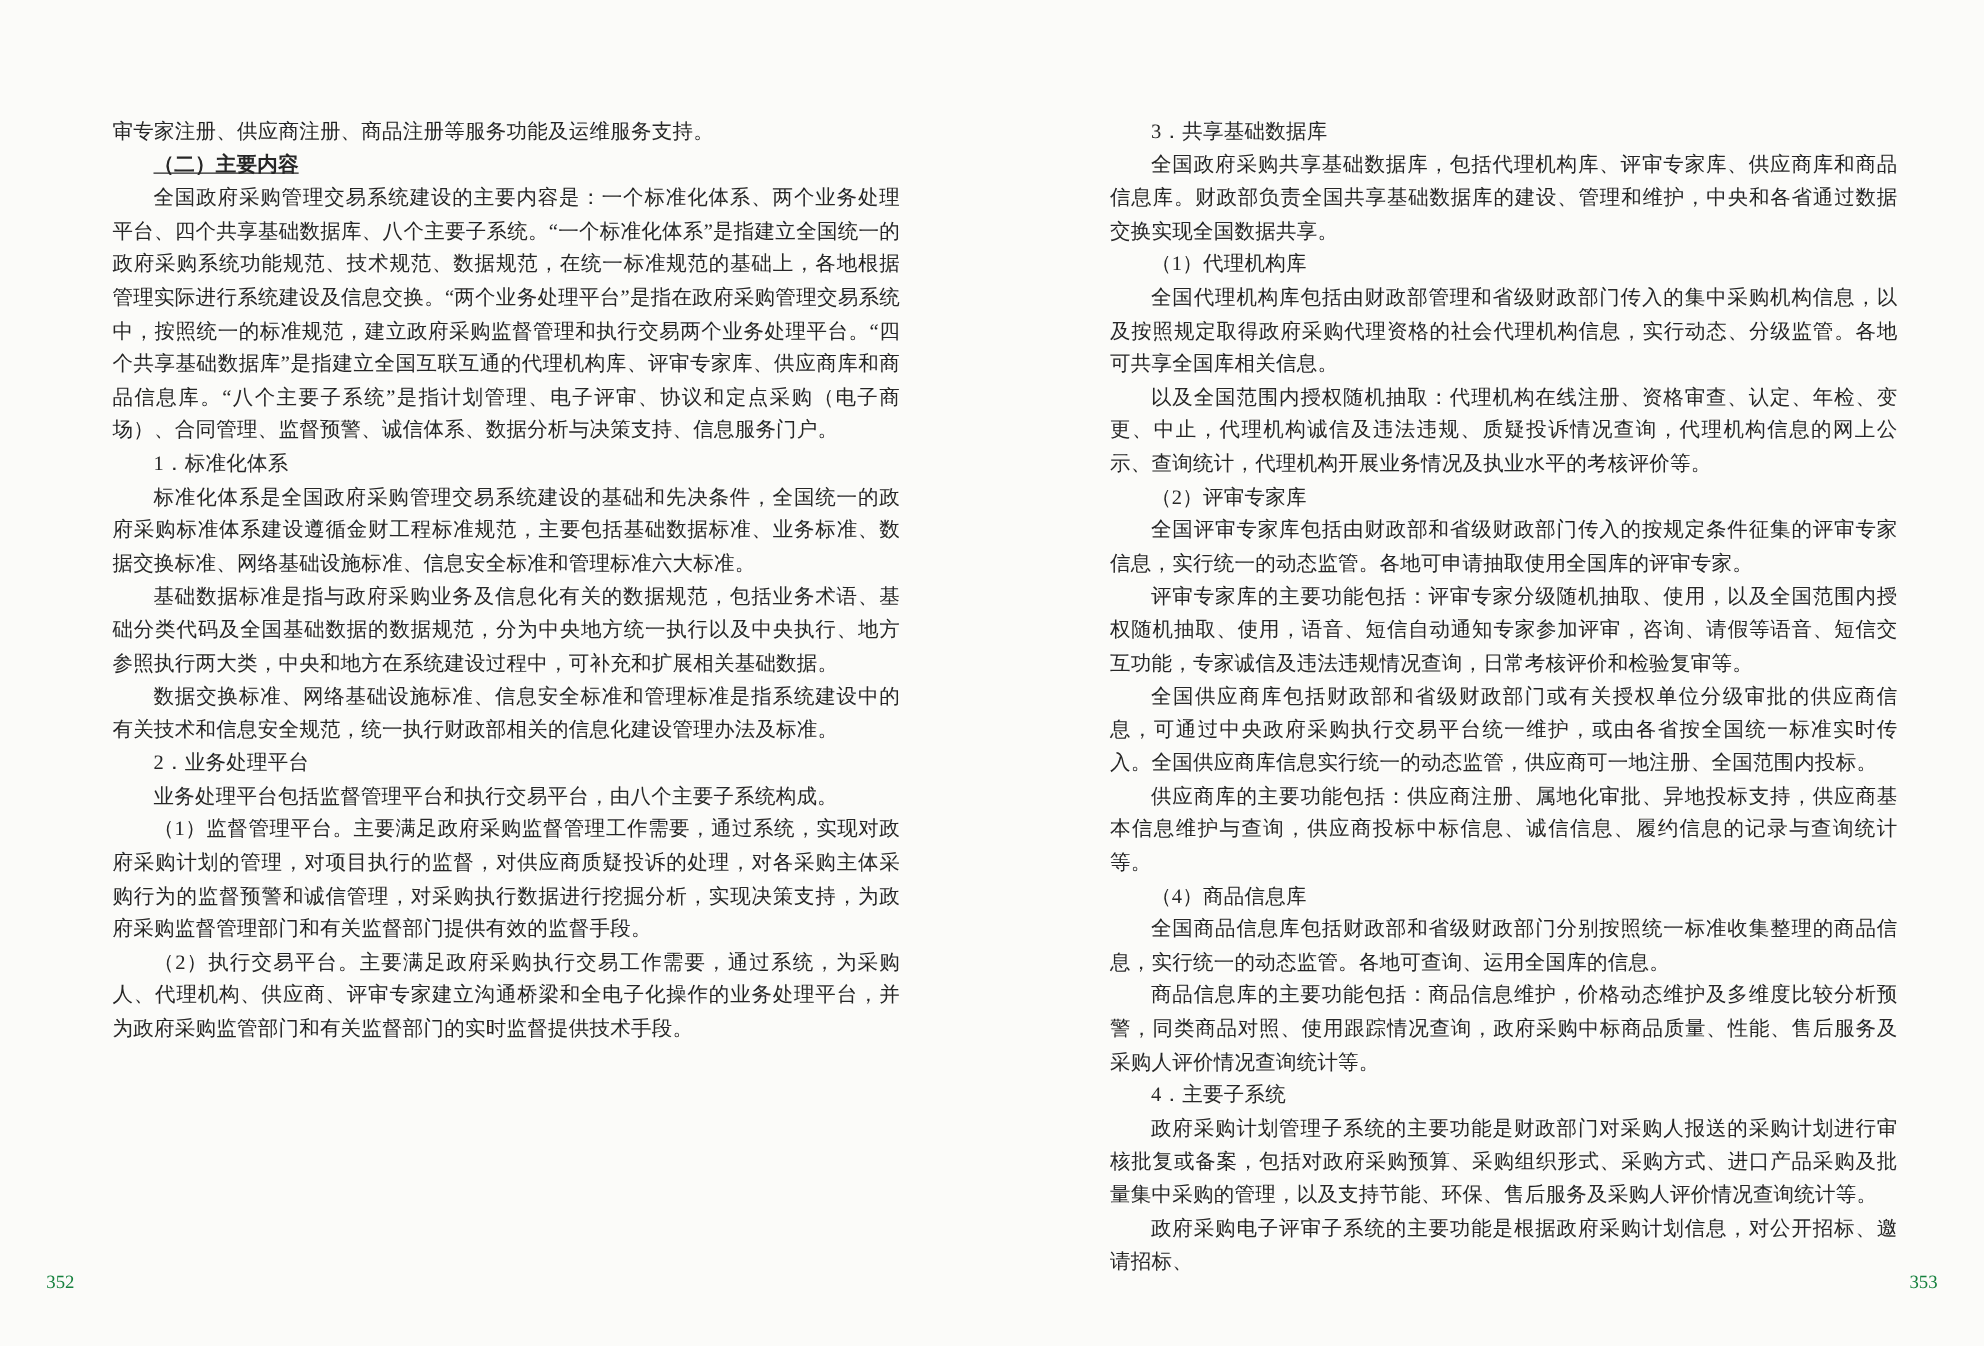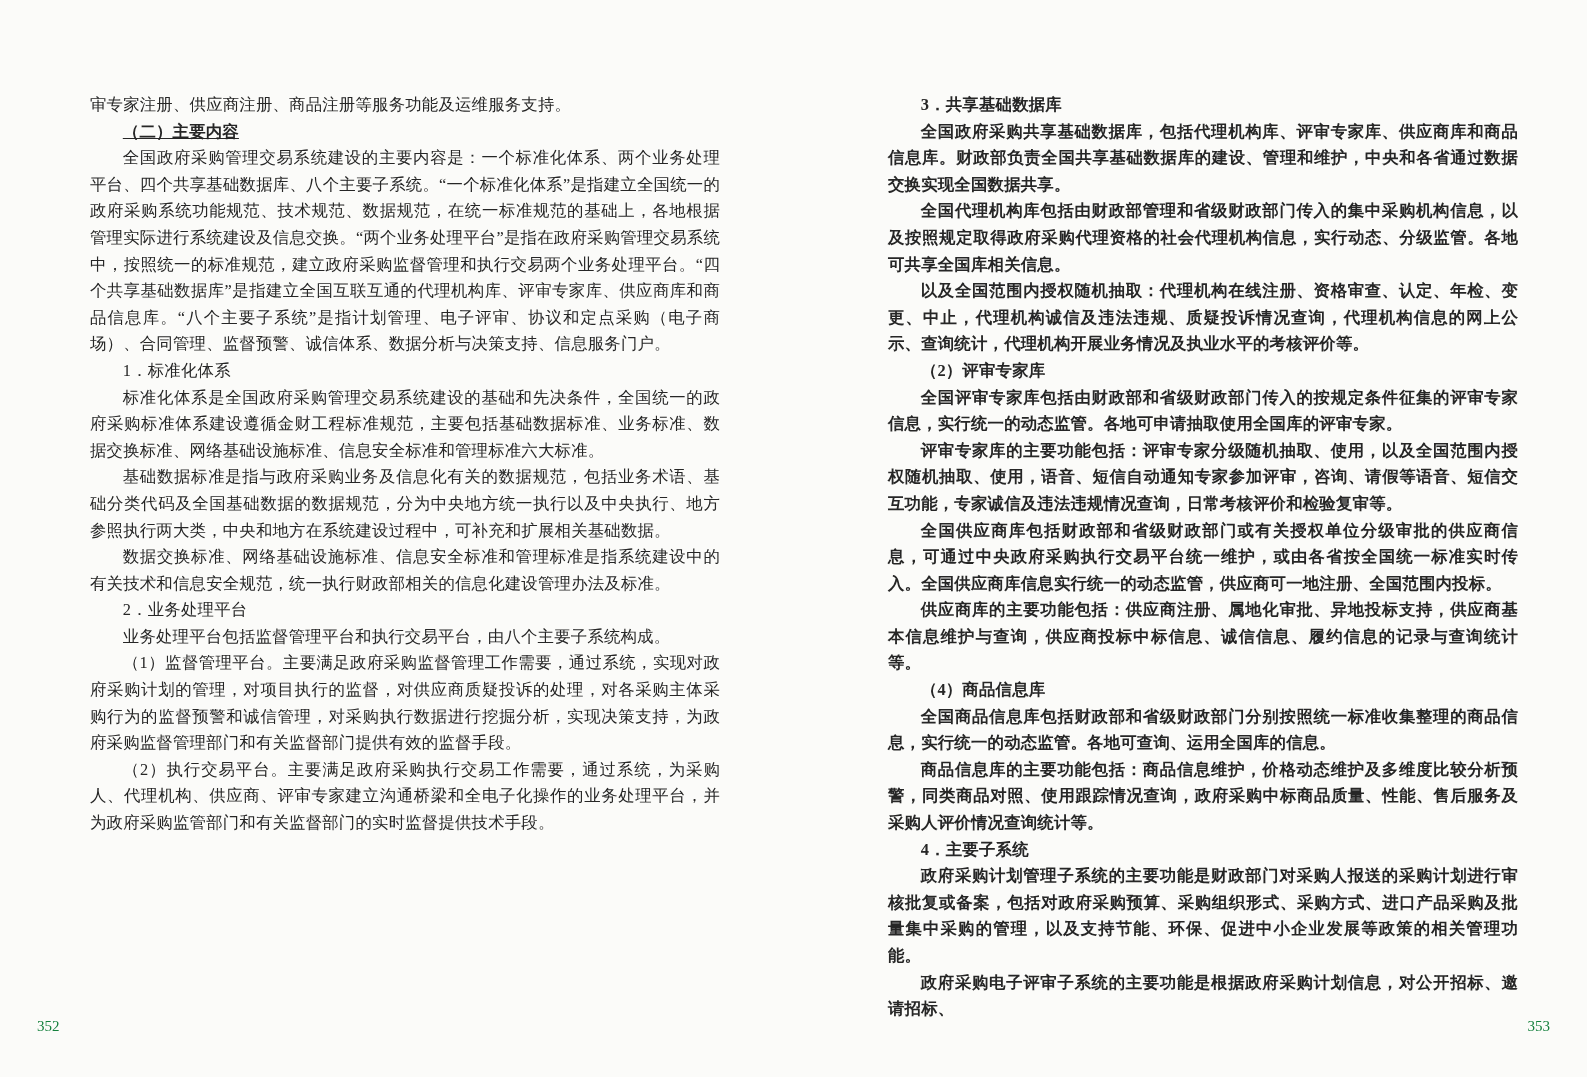--- a/index.html
+++ b/index.html
@@ -10,21 +10,21 @@
     font-family:"Liberation Serif","DejaVu Serif",serif;
     color:#262626;
     overflow:hidden;
   }
   .page{
     position:absolute;
     top:92px;
     width:630px;
   }
   #page-left{left:90px;}
-  #page-right{left:888px;font-weight:bold;}
+  #page-right{left:888px;}
   .page p{
     margin:0;
     font-size:16.4px;
     line-height:26.6px;
     text-align:justify;
     letter-spacing:0.2px;
   }
   .indent{text-indent:2em;}
   .bold{font-weight:bold;text-decoration:underline;}
   .pageno{
@@ -49,29 +49,30 @@
   <p class="indent">数据交换标准、网络基础设施标准、信息安全标准和管理标准是指系统建设中的有关技术和信息安全规范，统一执行财政部相关的信息化建设管理办法及标准。</p>
   <p class="indent">2．业务处理平台</p>
   <p class="indent">业务处理平台包括监督管理平台和执行交易平台，由八个主要子系统构成。</p>
   <p class="indent">（1）监督管理平台。主要满足政府采购监督管理工作需要，通过系统，实现对政府采购计划的管理，对项目执行的监督，对供应商质疑投诉的处理，对各采购主体采购行为的监督预警和诚信管理，对采购执行数据进行挖掘分析，实现决策支持，为政府采购监督管理部门和有关监督部门提供有效的监督手段。</p>
   <p class="indent">（2）执行交易平台。主要满足政府采购执行交易工作需要，通过系统，为采购人、代理机构、供应商、评审专家建立沟通桥梁和全电子化操作的业务处理平台，并为政府采购监管部门和有关监督部门的实时监督提供技术手段。</p>
 </div>
 
 <div class="page" id="page-right">
   <p class="indent">3．共享基础数据库</p>
   <p class="indent">全国政府采购共享基础数据库，包括代理机构库、评审专家库、供应商库和商品信息库。财政部负责全国共享基础数据库的建设、管理和维护，中央和各省通过数据交换实现全国数据共享。</p>
+  <p class="indent">（1）代理机构库</p>
   <p class="indent">全国代理机构库包括由财政部管理和省级财政部门传入的集中采购机构信息，以及按照规定取得政府采购代理资格的社会代理机构信息，实行动态、分级监管。各地可共享全国库相关信息。</p>
   <p class="indent">以及全国范围内授权随机抽取：代理机构在线注册、资格审查、认定、年检、变更、中止，代理机构诚信及违法违规、质疑投诉情况查询，代理机构信息的网上公示、查询统计，代理机构开展业务情况及执业水平的考核评价等。</p>
   <p class="indent">（2）评审专家库</p>
   <p class="indent">全国评审专家库包括由财政部和省级财政部门传入的按规定条件征集的评审专家信息，实行统一的动态监管。各地可申请抽取使用全国库的评审专家。</p>
   <p class="indent">评审专家库的主要功能包括：评审专家分级随机抽取、使用，以及全国范围内授权随机抽取、使用，语音、短信自动通知专家参加评审，咨询、请假等语音、短信交互功能，专家诚信及违法违规情况查询，日常考核评价和检验复审等。</p>
   <p class="indent">全国供应商库包括财政部和省级财政部门或有关授权单位分级审批的供应商信息，可通过中央政府采购执行交易平台统一维护，或由各省按全国统一标准实时传入。全国供应商库信息实行统一的动态监管，供应商可一地注册、全国范围内投标。</p>
   <p class="indent">供应商库的主要功能包括：供应商注册、属地化审批、异地投标支持，供应商基本信息维护与查询，供应商投标中标信息、诚信信息、履约信息的记录与查询统计等。</p>
   <p class="indent">（4）商品信息库</p>
   <p class="indent">全国商品信息库包括财政部和省级财政部门分别按照统一标准收集整理的商品信息，实行统一的动态监管。各地可查询、运用全国库的信息。</p>
   <p class="indent">商品信息库的主要功能包括：商品信息维护，价格动态维护及多维度比较分析预警，同类商品对照、使用跟踪情况查询，政府采购中标商品质量、性能、售后服务及采购人评价情况查询统计等。</p>
   <p class="indent">4．主要子系统</p>
-  <p class="indent">政府采购计划管理子系统的主要功能是财政部门对采购人报送的采购计划进行审核批复或备案，包括对政府采购预算、采购组织形式、采购方式、进口产品采购及批量集中采购的管理，以及支持节能、环保、促进中小企业发展等政策的相关管理功能。</p>
+  <p class="indent">政府采购计划管理子系统的主要功能是财政部门对采购人报送的采购计划进行审核批复或备案，包括对政府采购预算、采购组织形式、采购方式、进口产品采购及批量集中采购的管理，以及支持节能、环保、售后服务及采购人评价情况查询统计等。</p>
   <p class="indent">政府采购电子评审子系统的主要功能是根据政府采购计划信息，对公开招标、邀请招标、</p>
 </div>
 
 <div class="pageno" id="pn-left">352</div>
 <div class="pageno" id="pn-right">353</div>
 
 </body></html>

